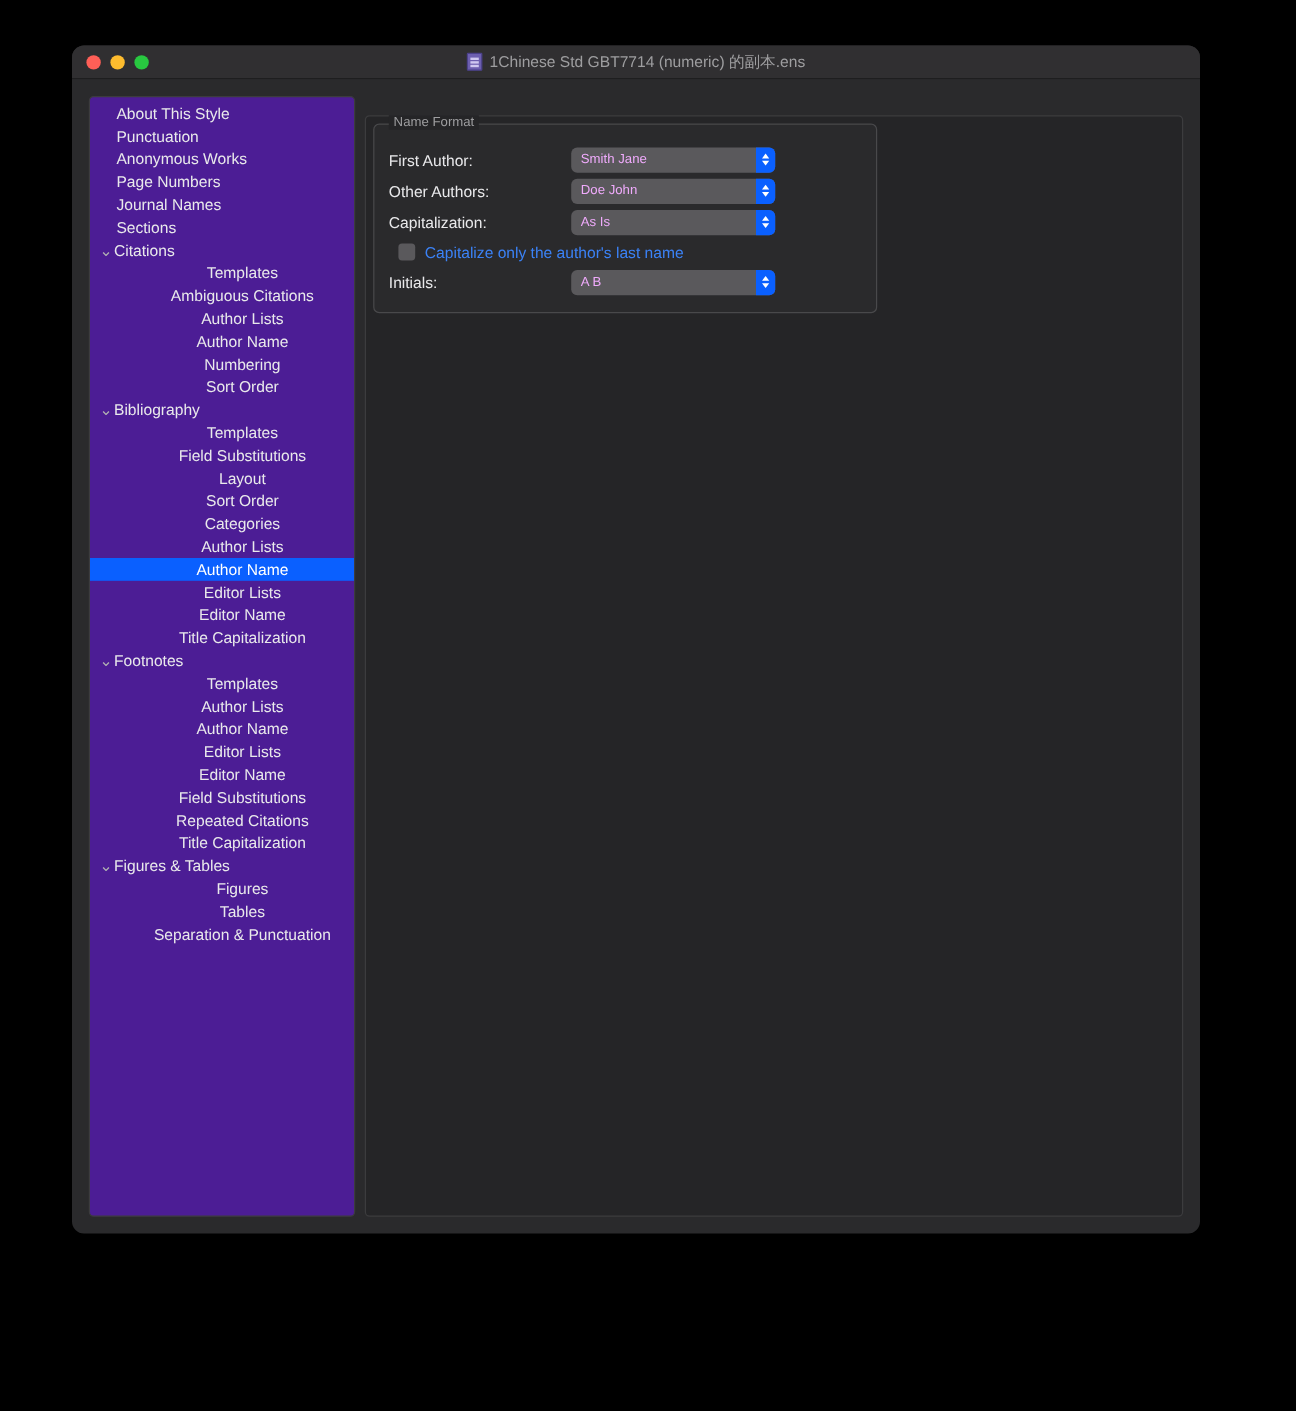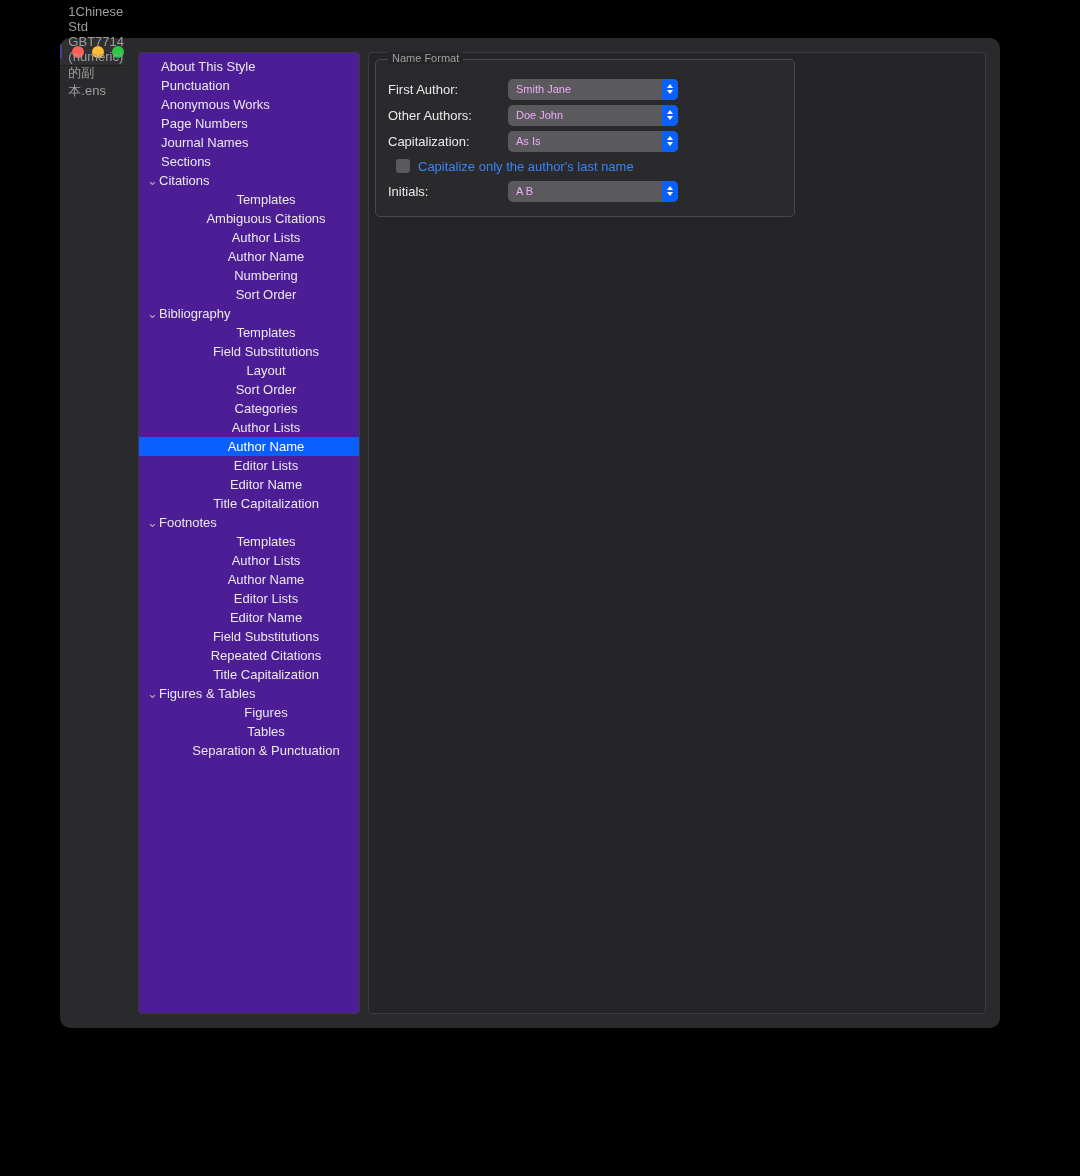--- a/index.html
+++ b/index.html
@@ -15,21 +15,21 @@
   .window {
     position: absolute;
     left: 60px;
     top: 38px;
     width: 940px;
     height: 990px;
     background: #2a2a2c;
     border-radius: 10px;
     box-shadow: 0 10px 40px rgba(0,0,0,0.7);
     display: flex;
-    flex-direction: row;
+    flex-direction: column;
   }
   .titlebar {
     height: 28px;
     background: #302f31;
     border-top-left-radius: 10px;
     border-top-right-radius: 10px;
     display: flex;
     align-items: center;
     position: relative;
     border-bottom: 1px solid #1e1e1f;
@@ -99,20 +99,21 @@
     width: 10px;
     margin-right: 2px;
     color: #b0b0b2;
   }
   .main {
     flex: 1;
     background: #252527;
     border: 1px solid #3c3c3e;
     border-radius: 4px;
     padding: 6px;
+    margin-top: 16px;
   }
   .group-box {
     border: 1px solid #49494b;
     border-radius: 5px;
     position: relative;
     padding: 16px 12px 12px 12px;
     background: #2a2a2c;
     width: 420px;
   }
   .group-title {
@@ -121,20 +122,21 @@
     left: 12px;
     background: #252527;
     padding: 0 4px;
     font-size: 11px;
     color: #9e9ea0;
   }
   .form-row {
     display: flex;
     align-items: center;
     height: 26px;
+    gap: 32px;
   }
   .form-label {
     width: 120px;
     color: #e9e9eb;
   }
   .popup {
     flex: 0 0 170px;
     height: 21px;
     background: #5a595c;
     border-radius: 5px;

